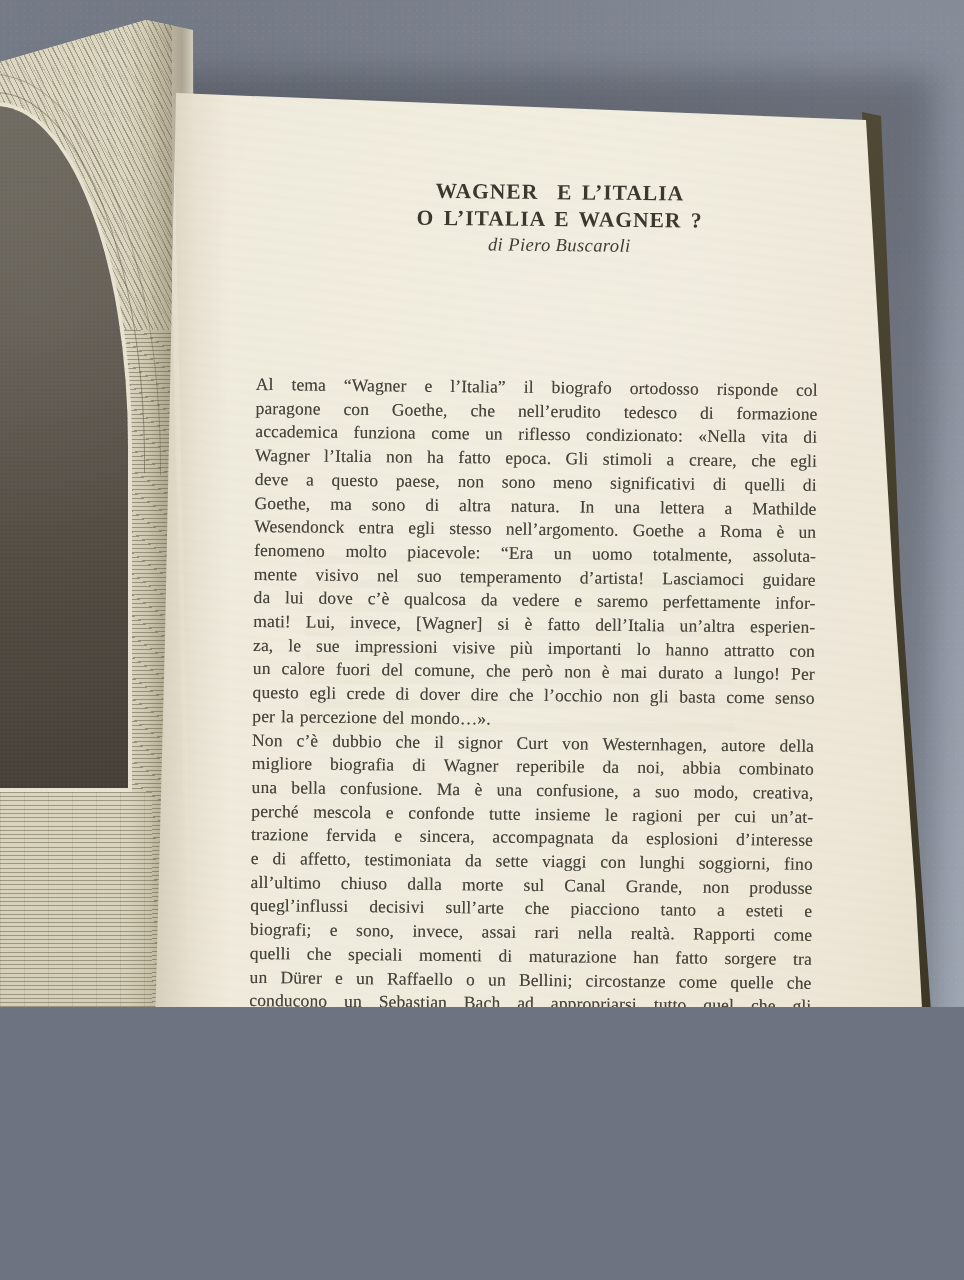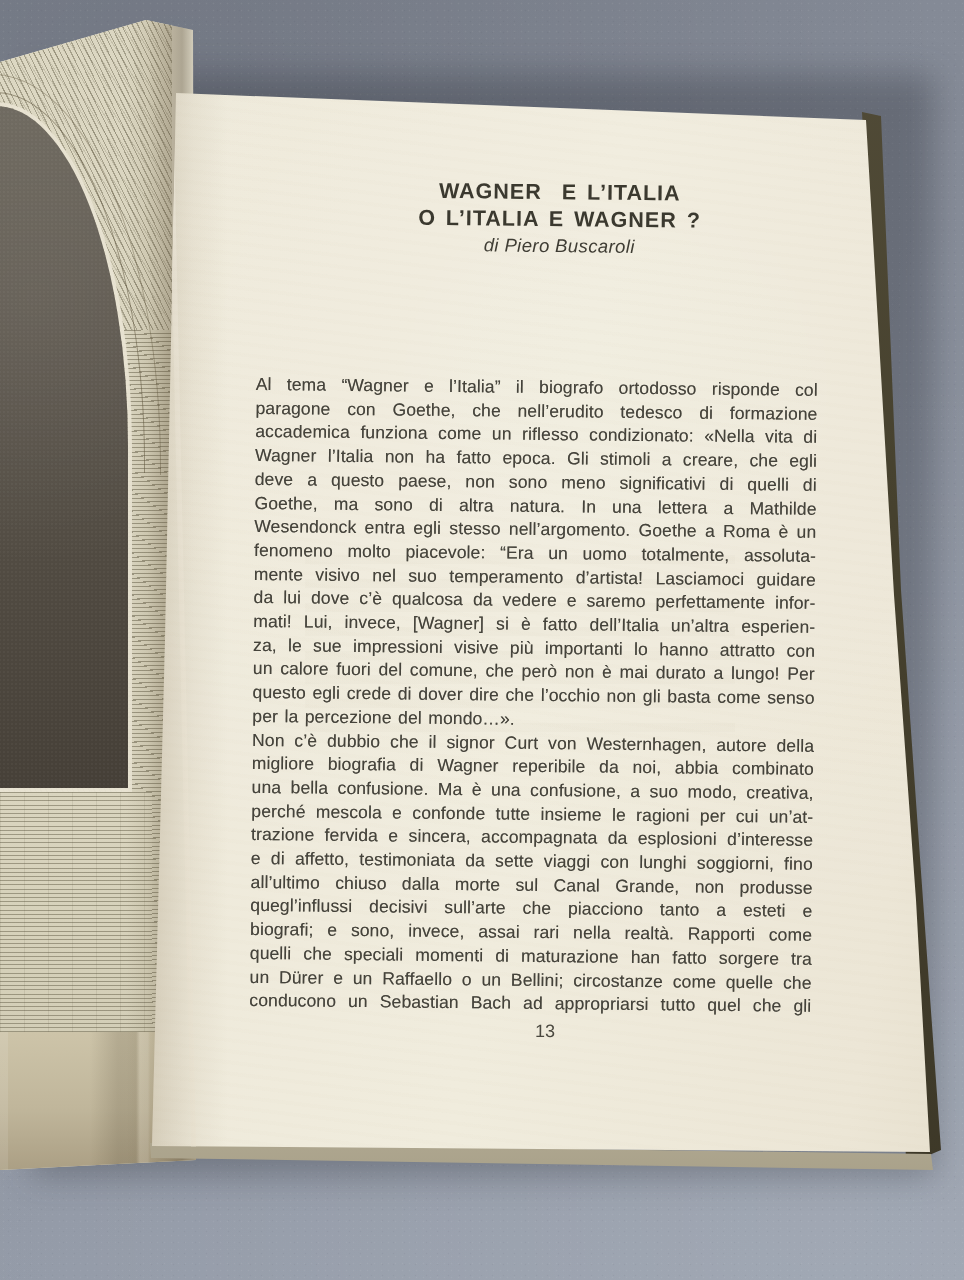--- a/index.html
+++ b/index.html
@@ -1,17 +1,17 @@
 <!DOCTYPE html>
 <html><head>
 <meta charset="utf-8">
 <style>
   html,body{margin:0;padding:0;background:#6d7380;}
-  .scene{position:relative;width:964px;height:1280px;overflow:hidden;
-         font-family:Liberation Sans, sans-serif;}
+  .scene{position:relative;width:964px;height:1007px;overflow:hidden;
+         font-family:Liberation Serif, serif;}
   .abs{position:absolute;}
 
   
   .table-bg{inset:0;
     background:
       radial-gradient(circle at 18% 8%, rgba(0,0,10,0.10), transparent 55%),
       radial-gradient(circle at 85% 95%, rgba(255,255,255,0.08), transparent 60%),
       linear-gradient(155deg,#7e8490 0%,#878d99 38%,#939aa7 72%,#9aa2af 100%);}
   .table-speckle{inset:0;opacity:.5;
     background-image:

